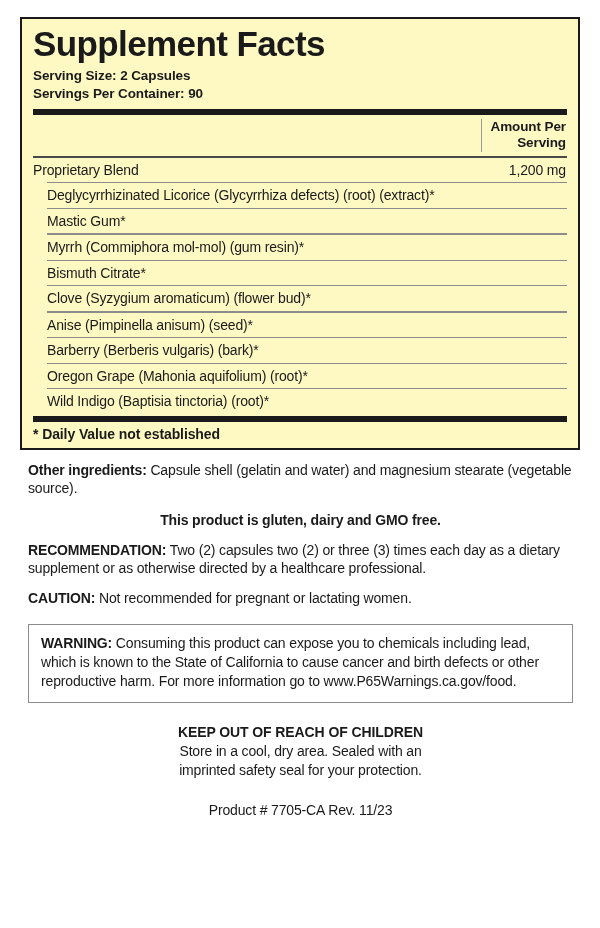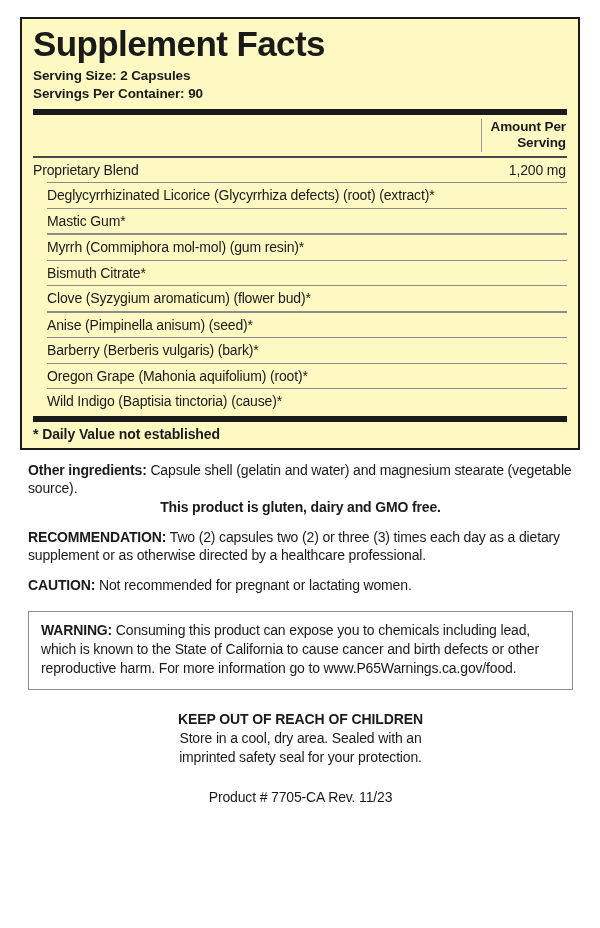--- a/index.html
+++ b/index.html
@@ -104,20 +104,21 @@
     padding: 0 7px 0 8px;
     font-size: 14px;
     line-height: 1.33;
     letter-spacing: -0.15px;
   }
   .para { margin-top: 11px; }
   .para b { font-weight: bold; }
   .centered-bold {
     text-align: center;
     font-weight: bold;
+    margin-top: 13px;
     font-size: 14px;
   }
 
   .warning-box {
     margin-top: 17px;
     border: 1px solid #8c8c8c;
     box-sizing: border-box;
     padding: 9px 11px 11px 12px;
     font-size: 14px;
     line-height: 1.35;
@@ -197,21 +198,21 @@
         <div class="rule-thin indent"></div>
         <div class="row sub">
           <span class="nm">Barberry (Berberis vulgaris) (bark)*</span>
         </div>
         <div class="rule-thin indent"></div>
         <div class="row sub">
           <span class="nm">Oregon Grape (Mahonia aquifolium) (root)*</span>
         </div>
         <div class="rule-thin indent"></div>
         <div class="row sub">
-          <span class="nm">Wild Indigo (Baptisia tinctoria) (cause)*</span>
+          <span class="nm">Wild Indigo (Baptisia tinctoria) (root)*</span>
         </div>
       </div>
 
     <div class="rule-thick" style="margin-top:2px"></div>
 
     <div class="dv-note">* Daily Value not established</div>
   </div>
 
   <div class="body-copy">
 

